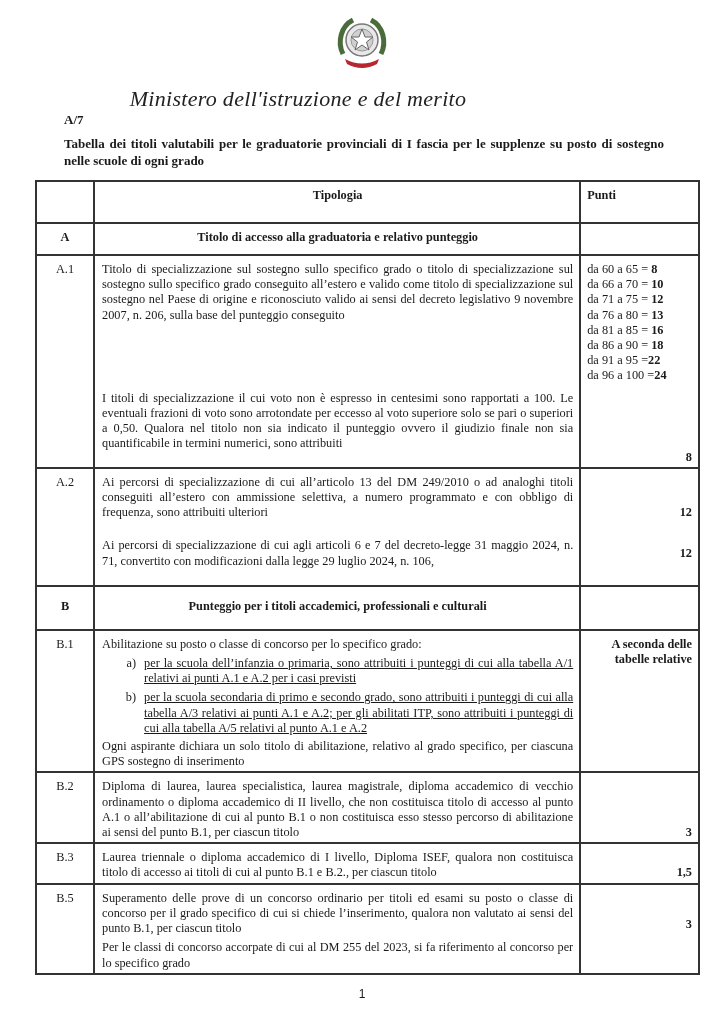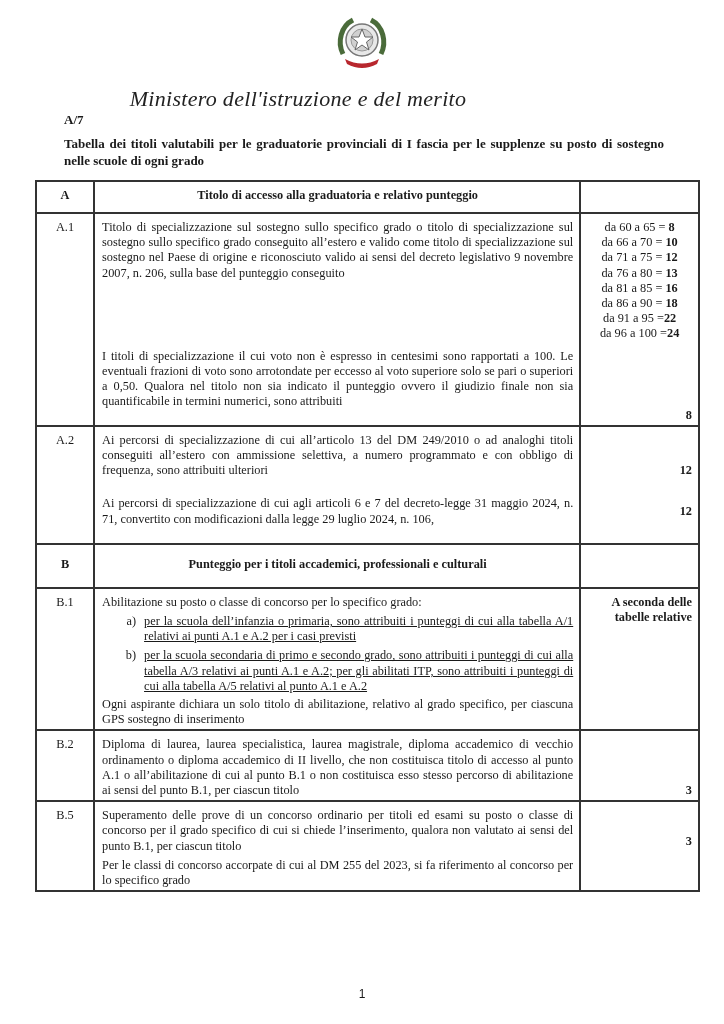--- a/index.html
+++ b/index.html
@@ -16,21 +16,21 @@
                font-size:12.3px; line-height:15.2px; }
   table.main td { border:2px solid #333; vertical-align:top; padding:0; }
   td.c1 { width:58px; text-align:center; padding-top:6px !important; }
   td.c2 { width:490px; padding:6px 6px 2px 7px !important; text-align:justify; }
   td.c3 { width:108px; padding:6px 6px 2px 6px !important; }
   .hdr td { height:32px; vertical-align:middle; font-weight:bold; }
   .hdr .c2 { text-align:center; }
   .sec td { font-weight:bold; }
   .sec .c2 { text-align:center; }
   .pts-right { text-align:right; font-weight:bold; }
-  .ranges { text-align:center; line-height:15.2px; }
+  .ranges { text-align:left; line-height:15.2px; }
   .ranges b { font-weight:bold; }
   .list-item { display:flex; margin-top:4px; }
   .list-item .lbl { width:34px; text-align:right; padding-right:8px; flex:none; }
   .list-item .txt { flex:1; text-align:justify;text-decoration:underline; }
   .bold-center { text-align:right; font-weight:bold; }
   .pagenum { position:absolute; left:0; width:724px; top:987px; text-align:center;
              font-family:"Liberation Sans", sans-serif; font-size:12px; }
 </style>
 </head>
 <body>
@@ -45,20 +45,25 @@
     <path d="M10 45 Q27 54 44 45 L42 50 Q27 58 12 50 Z" fill="#b8272e"></path>
   </svg>
 </div>
 
 <div class="ministry">Ministero dell'istruzione e del merito</div>
 <div class="code">A/7</div>
 <div class="title">Tabella dei titoli valutabili per le graduatorie provinciali di I fascia per le supplenze su posto di sostegno nelle scuole di ogni grado</div>
 
 <table class="main">
   <tbody>
+      <tr class="hdr">
+    <td class="c1"></td>
+    <td class="c2">Tipologia</td>
+    <td class="c3" style="text-align:left;">Punti</td>
+  </tr>
 
   <tr class="sec" style="height:32px;">
     <td class="c1">A</td>
     <td class="c2">Titolo di accesso alla graduatoria e relativo punteggio</td>
     <td class="c3"></td>
   </tr>
 
   <tr>
     <td class="c1">A.1</td>
     <td class="c2">
@@ -124,20 +129,27 @@
   </tr>
 
   <tr>
     <td class="c1">B.2</td>
     <td class="c2">Diploma di laurea, laurea specialistica, laurea magistrale, diploma accademico di vecchio ordinamento o diploma accademico di II livello, che non costituisca titolo di accesso al punto A.1 o all’abilitazione di cui al punto B.1 o non costituisca esso stesso percorso di abilitazione ai sensi del punto B.1, per ciascun titolo</td>
     <td class="c3" style="vertical-align:bottom;">
       <div class="pts-right">3</div>
     </td>
   </tr>
 
+  <tr>
+    <td class="c1">B.3</td>
+    <td class="c2">Laurea triennale o diploma accademico di I livello, Diploma ISEF, qualora non costituisca titolo di accesso ai titoli di cui al punto B.1 e B.2., per ciascun titolo</td>
+    <td class="c3" style="vertical-align:bottom;">
+      <div class="pts-right">1,5</div>
+    </td>
+  </tr>
 
 
   <tr>
     <td class="c1">B.5</td>
     <td class="c2">
       <div>Superamento delle prove di un concorso ordinario per titoli ed esami su posto o classe di concorso per il grado specifico di cui si chiede l’inserimento, qualora non valutato ai sensi del punto B.1, per ciascun titolo</div>
       <div style="margin-top:4px;">Per le classi di concorso accorpate di cui al DM 255 del 2023, si fa riferimento al concorso per lo specifico grado</div>
     </td>
     <td class="c3">
       <div style="height:26px;"></div>

